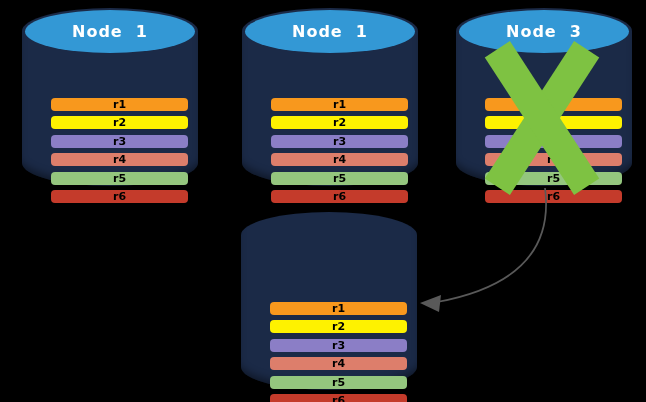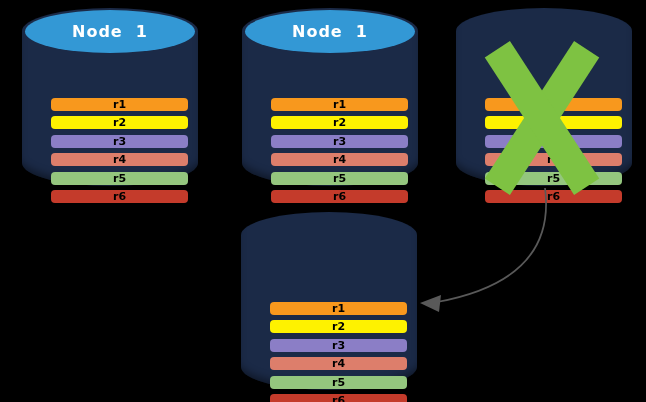--- a/index.html
+++ b/index.html
@@ -90,20 +90,23 @@
       <div class="row" style="background-color: rgb(254, 242, 0); color: rgb(0, 0, 0);">r2</div>
       <div class="row" style="background-color: rgb(139, 126, 198); color: rgb(0, 0, 0);">r3</div>
       <div class="row" style="background-color: rgb(221, 126, 107); color: rgb(0, 0, 0);">r4</div>
       <div class="row" style="background-color: rgb(148, 198, 126); color: rgb(0, 0, 0);">r5</div>
       <div class="row" style="background-color: rgb(196, 59, 43); color: rgb(0, 0, 0);">r6</div>
     </div>
   </div>
 
   <div class="cyl n3">
     <div class="cyl-body" style="background-color: rgb(27, 42, 71);"></div>
+    <div class="cyl-top" style="background-color: rgb(51, 152, 213);">
+      <span class="cyl-title" style="color: rgb(255, 255, 255);">Node  3</span>
+    </div>
     <div class="rows">
       <div class="row" style="background-color: rgb(248, 152, 29); color: rgb(0, 0, 0);">r1</div>
       <div class="row" style="background-color: rgb(254, 242, 0); color: rgb(0, 0, 0);">r2</div>
       <div class="row" style="background-color: rgb(139, 126, 198); color: rgb(0, 0, 0);">r3</div>
       <div class="row" style="background-color: rgb(221, 126, 107); color: rgb(0, 0, 0);">r4</div>
       <div class="row" style="background-color: rgb(148, 198, 126); color: rgb(0, 0, 0);">r5</div>
       <div class="row" style="background-color: rgb(196, 59, 43); color: rgb(0, 0, 0);">r6</div>
     </div>
     <div class="xmark">
       <div class="xbar a" style="background-color: rgb(126, 194, 66);"></div>

